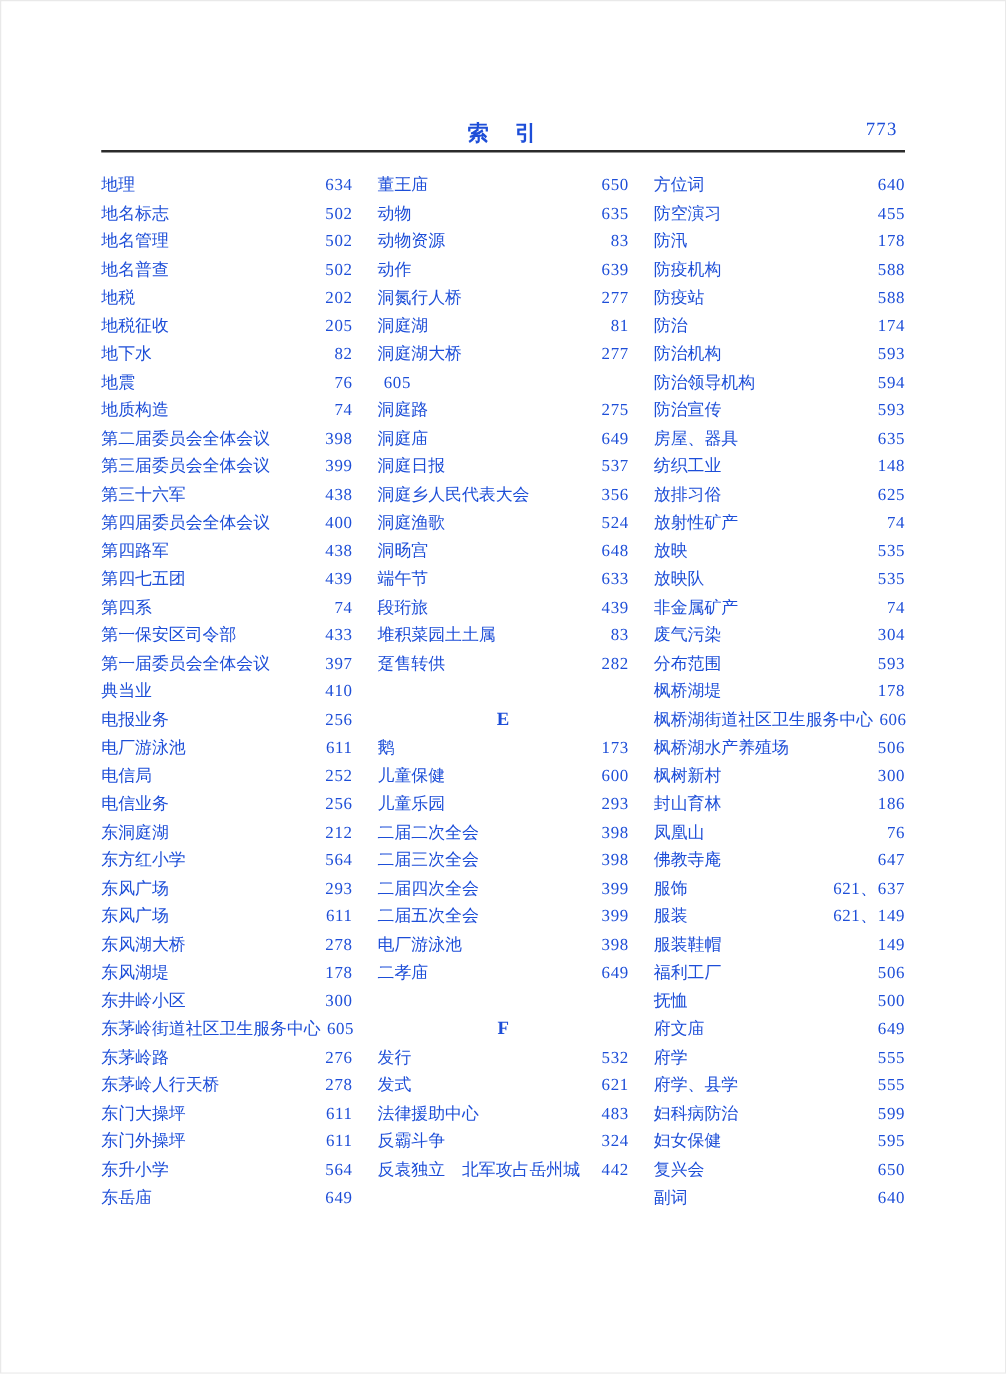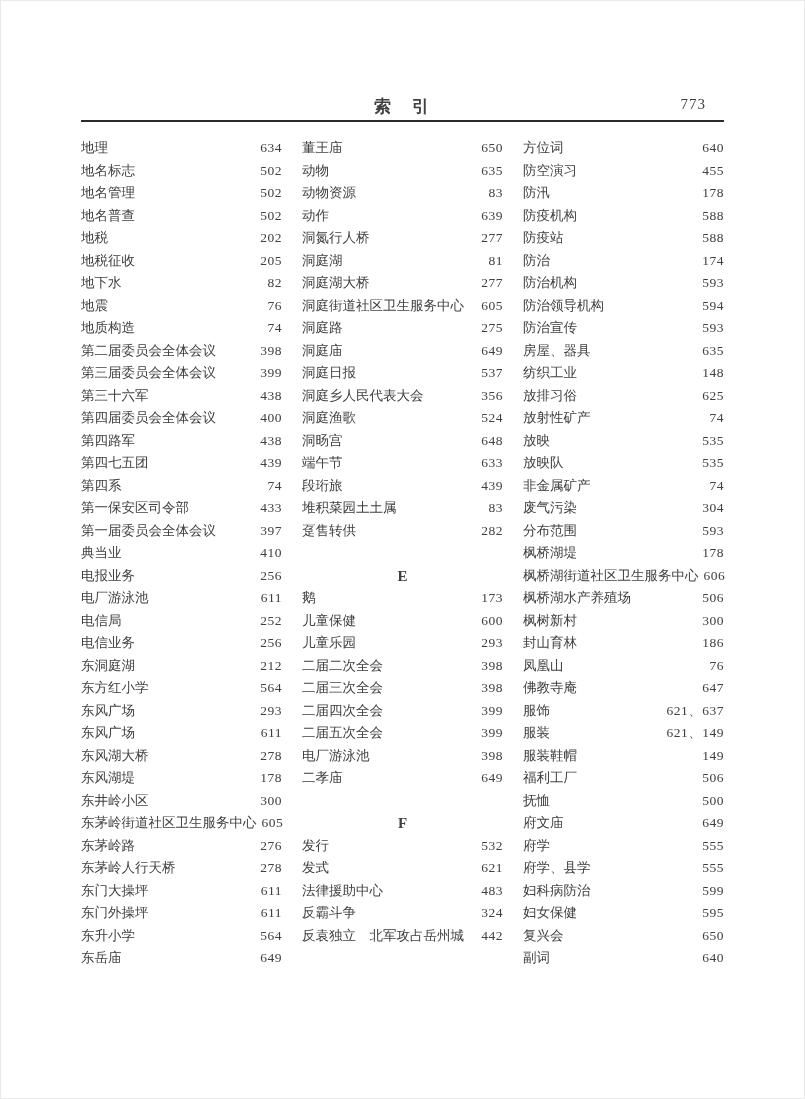--- a/index.html
+++ b/index.html
@@ -8,39 +8,39 @@
     background: #ffffff;
   }
   .page {
     position: relative;
     width: 805px;
     height: 1099px;
     background: #ffffff;
     box-sizing: border-box;
     border: 1px solid #e9e9e9;
     font-family: "Liberation Serif", "DejaVu Serif", serif;
-    color: #404040;
+    color: #1d4ed8;
     overflow: hidden;
   }
   .header {
     position: absolute;
     top: 94px;
     left: 80px;
     right: 80px;
     height: 24px;
     text-align: center;
   }
   .title {
     font-weight: bold;
     font-size: 17px;
     letter-spacing: 2px;
   }
   .pagenum {
     position: absolute;
-    right: 18px;
+    right: 6px;
     top: 1px;
     font-size: 15px;
     font-weight: normal;
     letter-spacing: 1px;
   }
   .rule {
     position: absolute;
     top: 119px;
     left: 80px;
     right: 80px;
@@ -267,21 +267,20 @@
         </div>
         <div class="row">
           <span class="term">洞庭湖</span>
           <span class="pg">81</span>
         </div>
         <div class="row">
           <span class="term">洞庭湖大桥</span>
           <span class="pg">277</span>
         </div>
         <div class="row">
-          <span class="term">洞庭街道社区卫生服务中心</span>
           <span class="pg">605</span>
         </div>
         <div class="row">
           <span class="term">洞庭路</span>
           <span class="pg">275</span>
         </div>
         <div class="row">
           <span class="term">洞庭庙</span>
           <span class="pg">649</span>
         </div>

